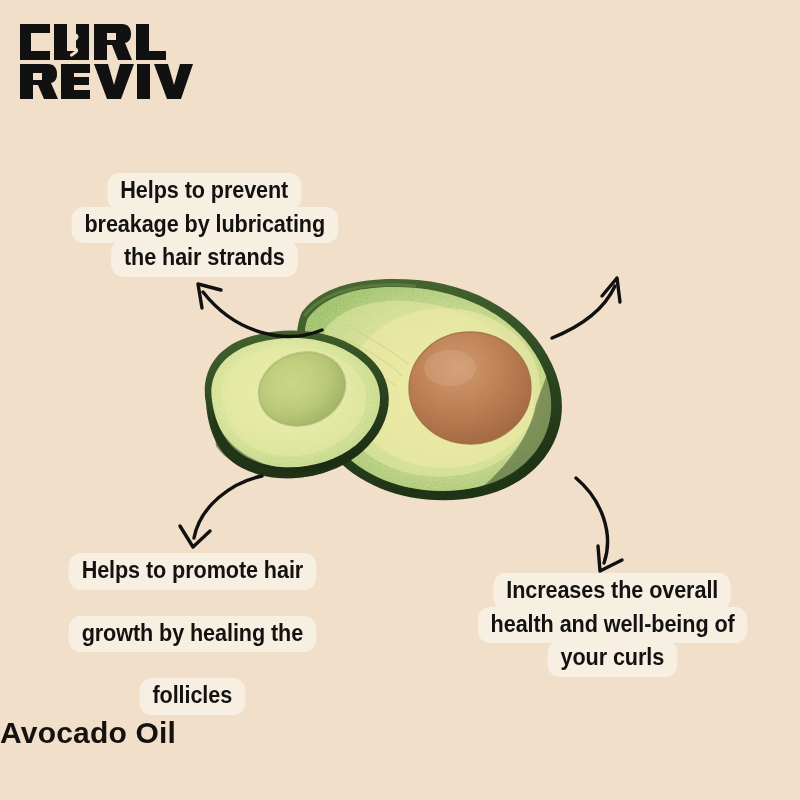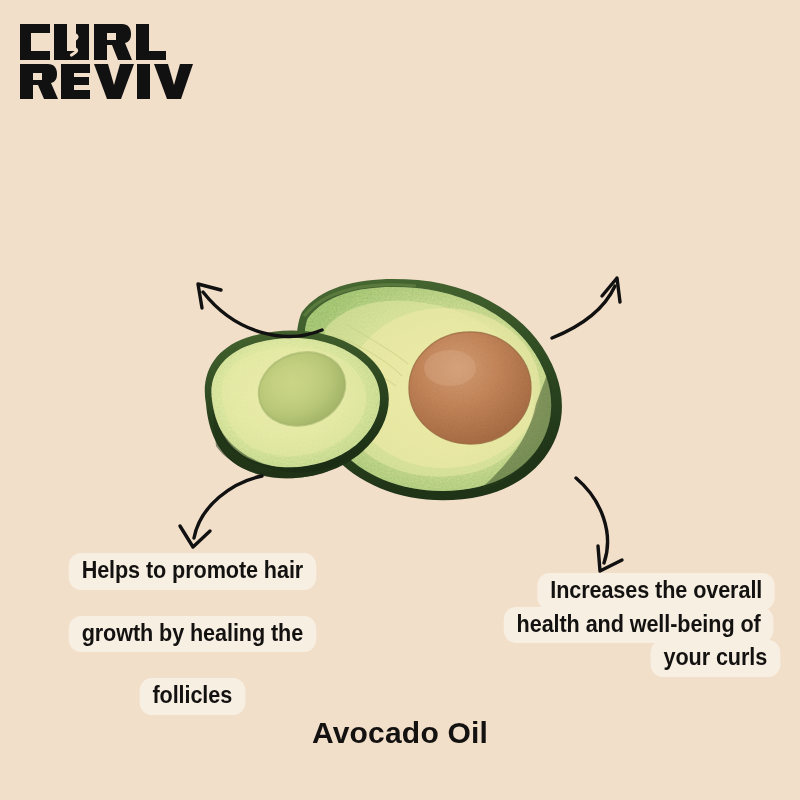--- a/index.html
+++ b/index.html
@@ -49,21 +49,21 @@
     border-radius: 13px;
     white-space: nowrap;
     text-align: center;
     transform: scaleX(0.92);
   }
   .fact-line + .fact-line { margin-top: -3px; }
 
   #box-top-left   { left: 60px;  top: 173px; }
   #box-top-right  { left: 500px; top: 200px; }
   #box-bot-left   { left: 58px;  top: 553px; gap: 29px; }
-  #box-bot-right  { left: 492px; top: 573px; align-items: flex-end; }
+  #box-bot-right  { left: 466px; top: 573px; }
 
   
   .arrows {
     position: absolute;
     left: 0; top: 0;
     width: 800px; height: 800px;
     pointer-events: none;
   }
 
   
@@ -74,21 +74,20 @@
     width: 410px;
     height: 240px;
   }
 
   
   .caption {
     position: absolute;
     left: 0;
     top: 716px;
     width: 800px;
-    text-align: center;
     font-family: "Liberation Sans", sans-serif;
     font-weight: 700;
     font-size: 30px;
     color: #141210;
     letter-spacing: 0.2px;
   }
 </style>
 </head>
 <body>
 
@@ -236,20 +235,25 @@
         <path d="M193 547 L180 526 M193 547 L210 531"></path>
       </g>
 
       <g>
         <path d="M576 478 C602 500 614 534 604 563"></path>
         <path d="M600 571 L598 546 M600 571 L622 560"></path>
       </g>
     </g>
   </svg>
 
+  <div class="fact-box" id="box-top-left">
+    <div class="fact-line">Helps to prevent</div>
+    <div class="fact-line">breakage by lubricating</div>
+    <div class="fact-line">the hair strands</div>
+  </div>
 
 
   <div class="fact-box" id="box-bot-left">
     <div class="fact-line">Helps to promote hair</div>
     <div class="fact-line">growth by healing the</div>
     <div class="fact-line">follicles</div>
   </div>
 
   <div class="fact-box" id="box-bot-right">
     <div class="fact-line">Increases the overall</div>

